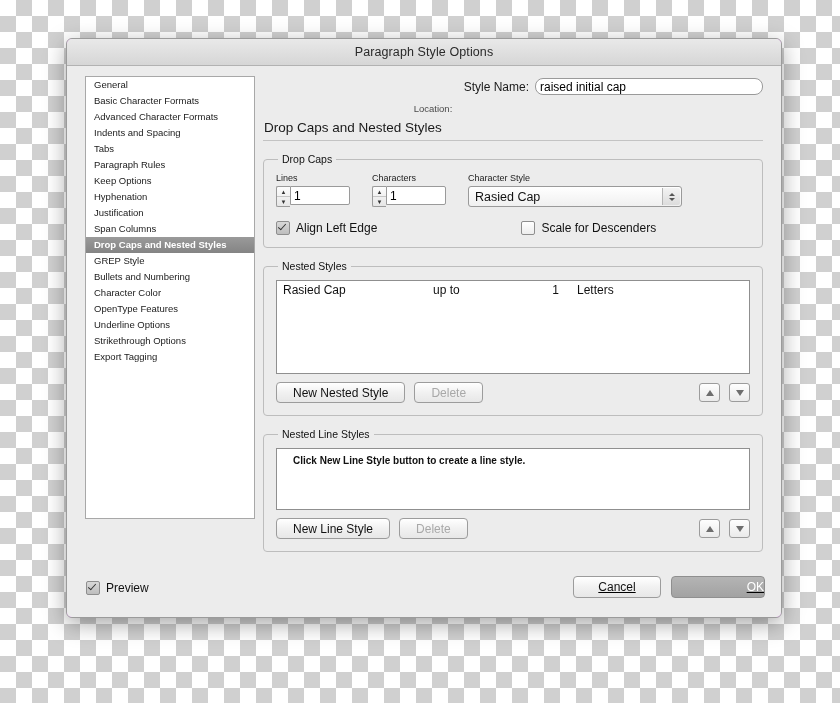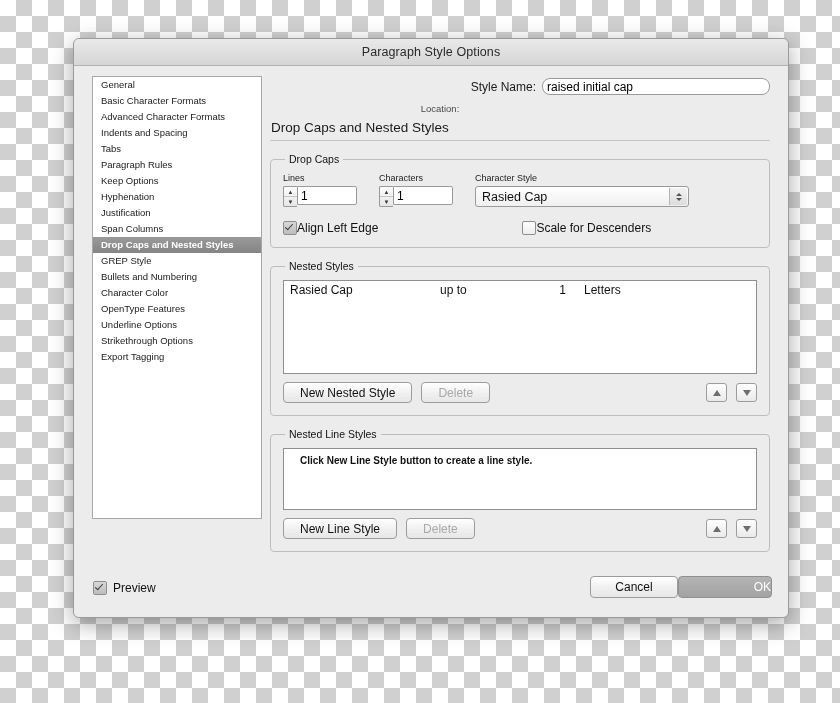--- a/index.html
+++ b/index.html
@@ -17,21 +17,21 @@
     width: 840px; height: 703px;
     background-color: #ffffff;
     background-image:
       linear-gradient(45deg, #d0d0d0 25%, transparent 25%, transparent 75%, #d0d0d0 75%),
       linear-gradient(45deg, #d0d0d0 25%, transparent 25%, transparent 75%, #d0d0d0 75%);
     background-size: 32px 32px;
     background-position: 0 0, 16px 16px;
   }
   #dialog {
     position: absolute;
-    left: 73px;
+    left: 66px;
     top: 38px;
     width: 714px;
     height: 578px;
     background: #f0abfc;
     border: 1px solid #9b9b9b;
     border-radius: 6px;
     box-shadow: 0 6px 22px rgba(0,0,0,0.35);
     overflow: hidden;
   }
   #titlebar {
@@ -211,20 +211,21 @@
   .arrow-box .a {
     width: 0; height: 0;
     border-left: 3px solid transparent;
     border-right: 3px solid transparent;
   }
   .arrow-box .up { border-bottom: 3.5px solid #555; }
   .arrow-box .dn { border-top: 3.5px solid #555; }
   .checkrow {
     display: flex;
     align-items: flex-start;
+    gap: 6px;
     margin-top: 14px;
   }
   .checkbox {
     width: 12px; height: 12px;
     border: 1px solid #8e8e8e;
     border-radius: 2px;
     background: linear-gradient(to bottom,#ffffff,#ededed);
     display: inline-block;
     position: relative;
     flex: none;
@@ -319,21 +320,22 @@
     top: 12px;
     display: flex;
     align-items: center;
     gap: 6px;
   }
   #footer-buttons {
     position: absolute;
     right: 16px;
     top: 7px;
     display: flex;
-    gap: 0;
+    gap: 10px;
+    text-decoration: underline;
   }
   .btn-wide {
     width: 88px;
     height: 22px;
     text-align: center;
     padding: 2px 0;
   }
   .btn-default {
     width: 94px;
     height: 22px;

